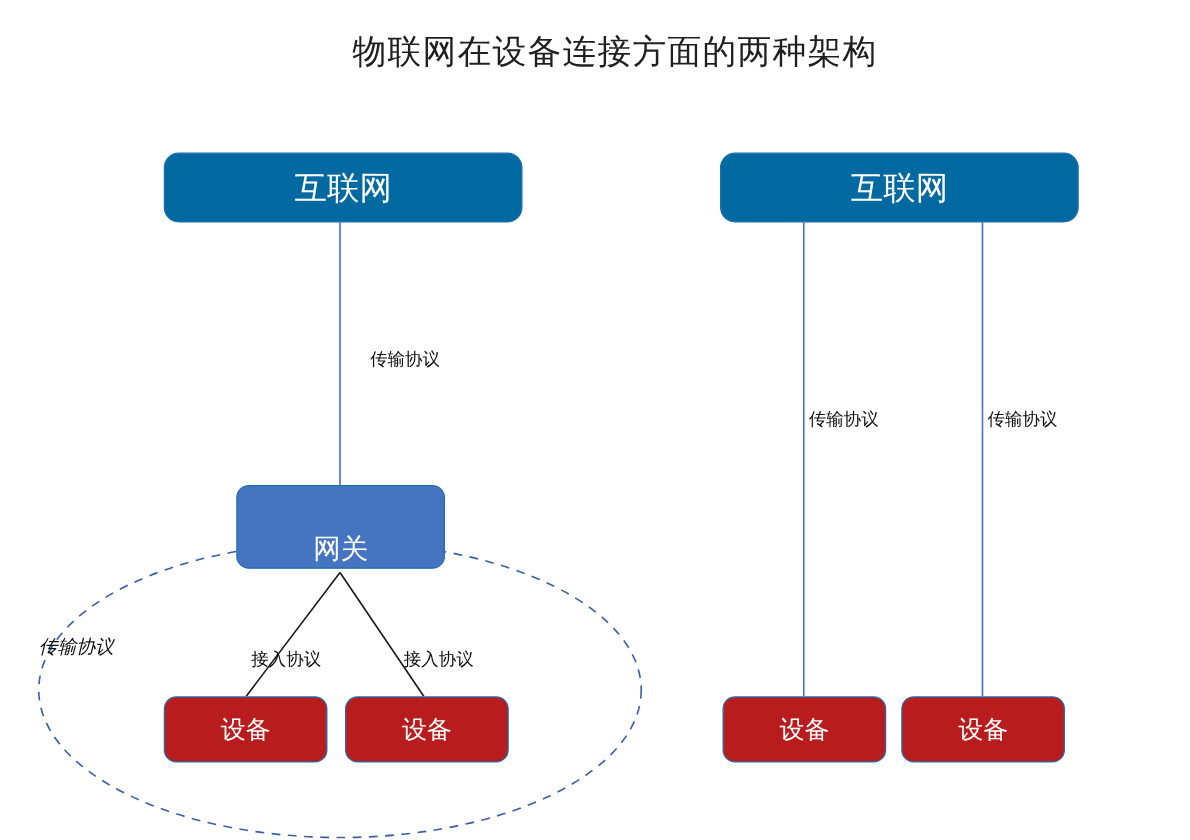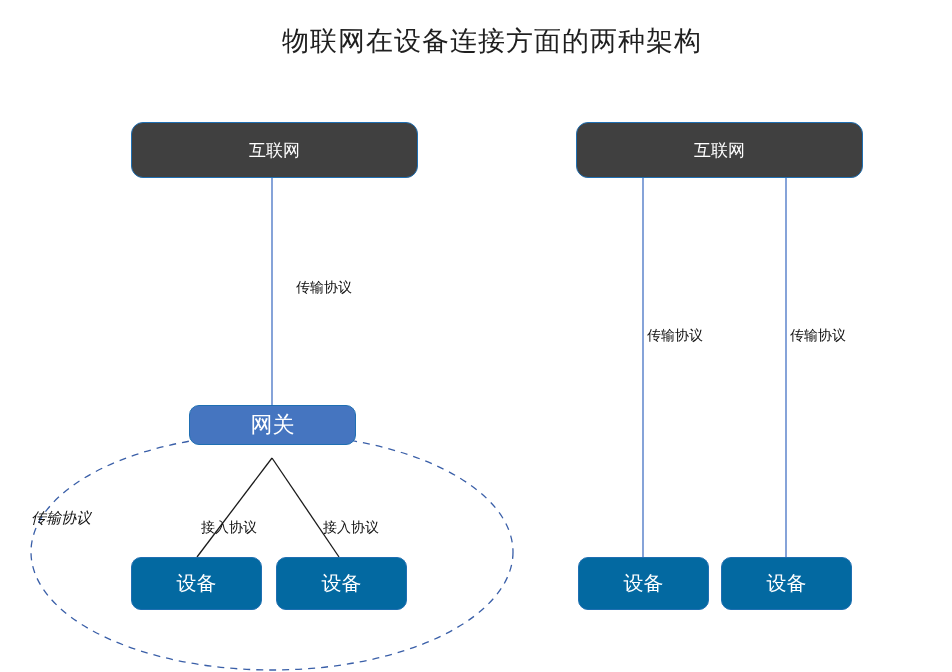--- a/index.html
+++ b/index.html
@@ -40,30 +40,30 @@
     box-sizing: border-box;
     border-radius: 10px;
     border: 1.6px solid #1f6FB2;
     display: flex;
     align-items: center;
     justify-content: center;
     color: #ffffff;
     white-space: nowrap;
   }
   .node-internet {
-    background: #404040;
-    font-size: 17px;
+    background: #0369a1;
+    font-size: 26px;
     border-radius: 12px;
   }
   .node-gateway {
     background: #4575C0;
     font-size: 22px;
   }
   .node-device {
-    background: #0369a1;
+    background: #b91c1c;
     font-size: 20px;
   }
   .edge-label {
     position: absolute;
     font-size: 14px;
     line-height: 18px;
     color: #101010;
     white-space: nowrap;
     text-align: right;
   }
@@ -105,21 +105,21 @@
 
     <line x1="786" y1="178" x2="786" y2="557" stroke="#4472C4" stroke-width="1.3"></line>
   </svg>
 
   <div class="node node-internet" style="left:131px; top:122px; width:287px; height:56px;">
     <span>互联网</span>
   </div>
 
   <div class="edge-label" style="left:192px; top:278px; width:160px;">传输协议</div>
 
-  <div class="node node-gateway" style="left:189px; top:405px; width:167px; height:40px;">
+  <div class="node node-gateway" style="left:189px; top:388px; width:167px; height:67px;align-items:flex-end;">
     <span>网关</span>
   </div>
 
   <div class="subnet-label" style="left:31px; top:508px;">传输协议</div>
 
   <div class="edge-label" style="left:137px; top:518px; width:120px;">接入协议</div>
 
   <div class="edge-label" style="left:259px; top:518px; width:120px;">接入协议</div>
 
   <div class="node node-device" style="left:131px; top:557px; width:131px; height:53px;">

